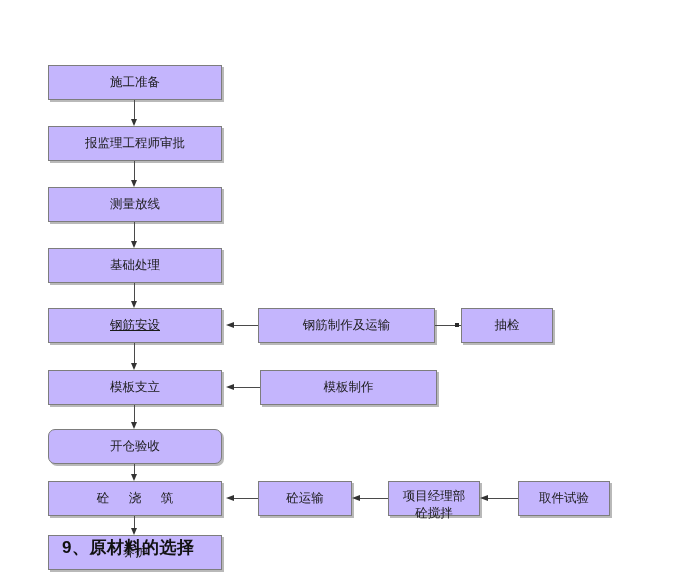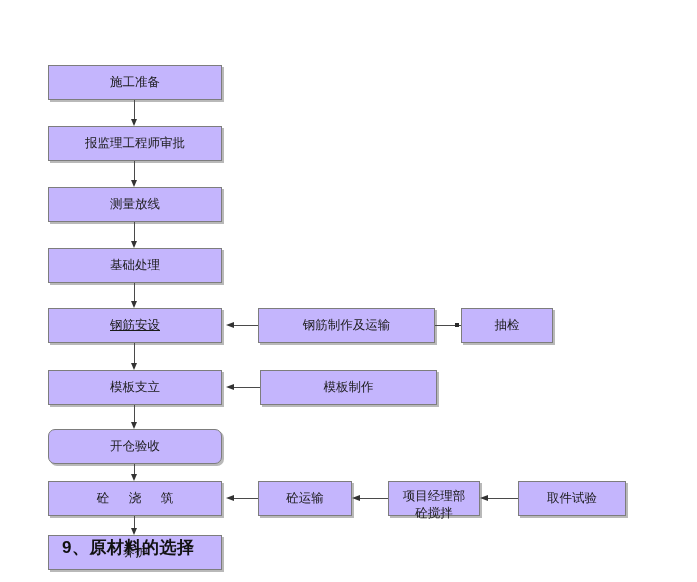--- a/index.html
+++ b/index.html
@@ -169,21 +169,21 @@
 
   <div class="node" style="left:258px; top:481px; width:94px; height:35px;">
     <span class="node-label">砼运输</span>
   </div>
 
   <div class="node two-line" style="left:388px; top:481px; width:92px; height:35px;">
     <span class="node-label">项目经理部
 砼搅拌</span>
   </div>
 
-  <div class="node" style="left:518px; top:481px; width:108px; height:35px;font-family:Liberation Serif, serif;">
+  <div class="node" style="left:518px; top:481px; width:92px; height:35px;font-family:Liberation Serif, serif;">
     <span class="node-label">取件试验</span>
   </div>
 
   <div class="vline" style="left:134px; top:100px; height:19px;"></div>
   <div class="arrow-down" style="left:130.5px; top:119px;"></div>
 
   <div class="vline" style="left:134px; top:161px; height:19px;"></div>
   <div class="arrow-down" style="left:130.5px; top:180px;"></div>
 
   <div class="vline" style="left:134px; top:222px; height:19px;"></div>

